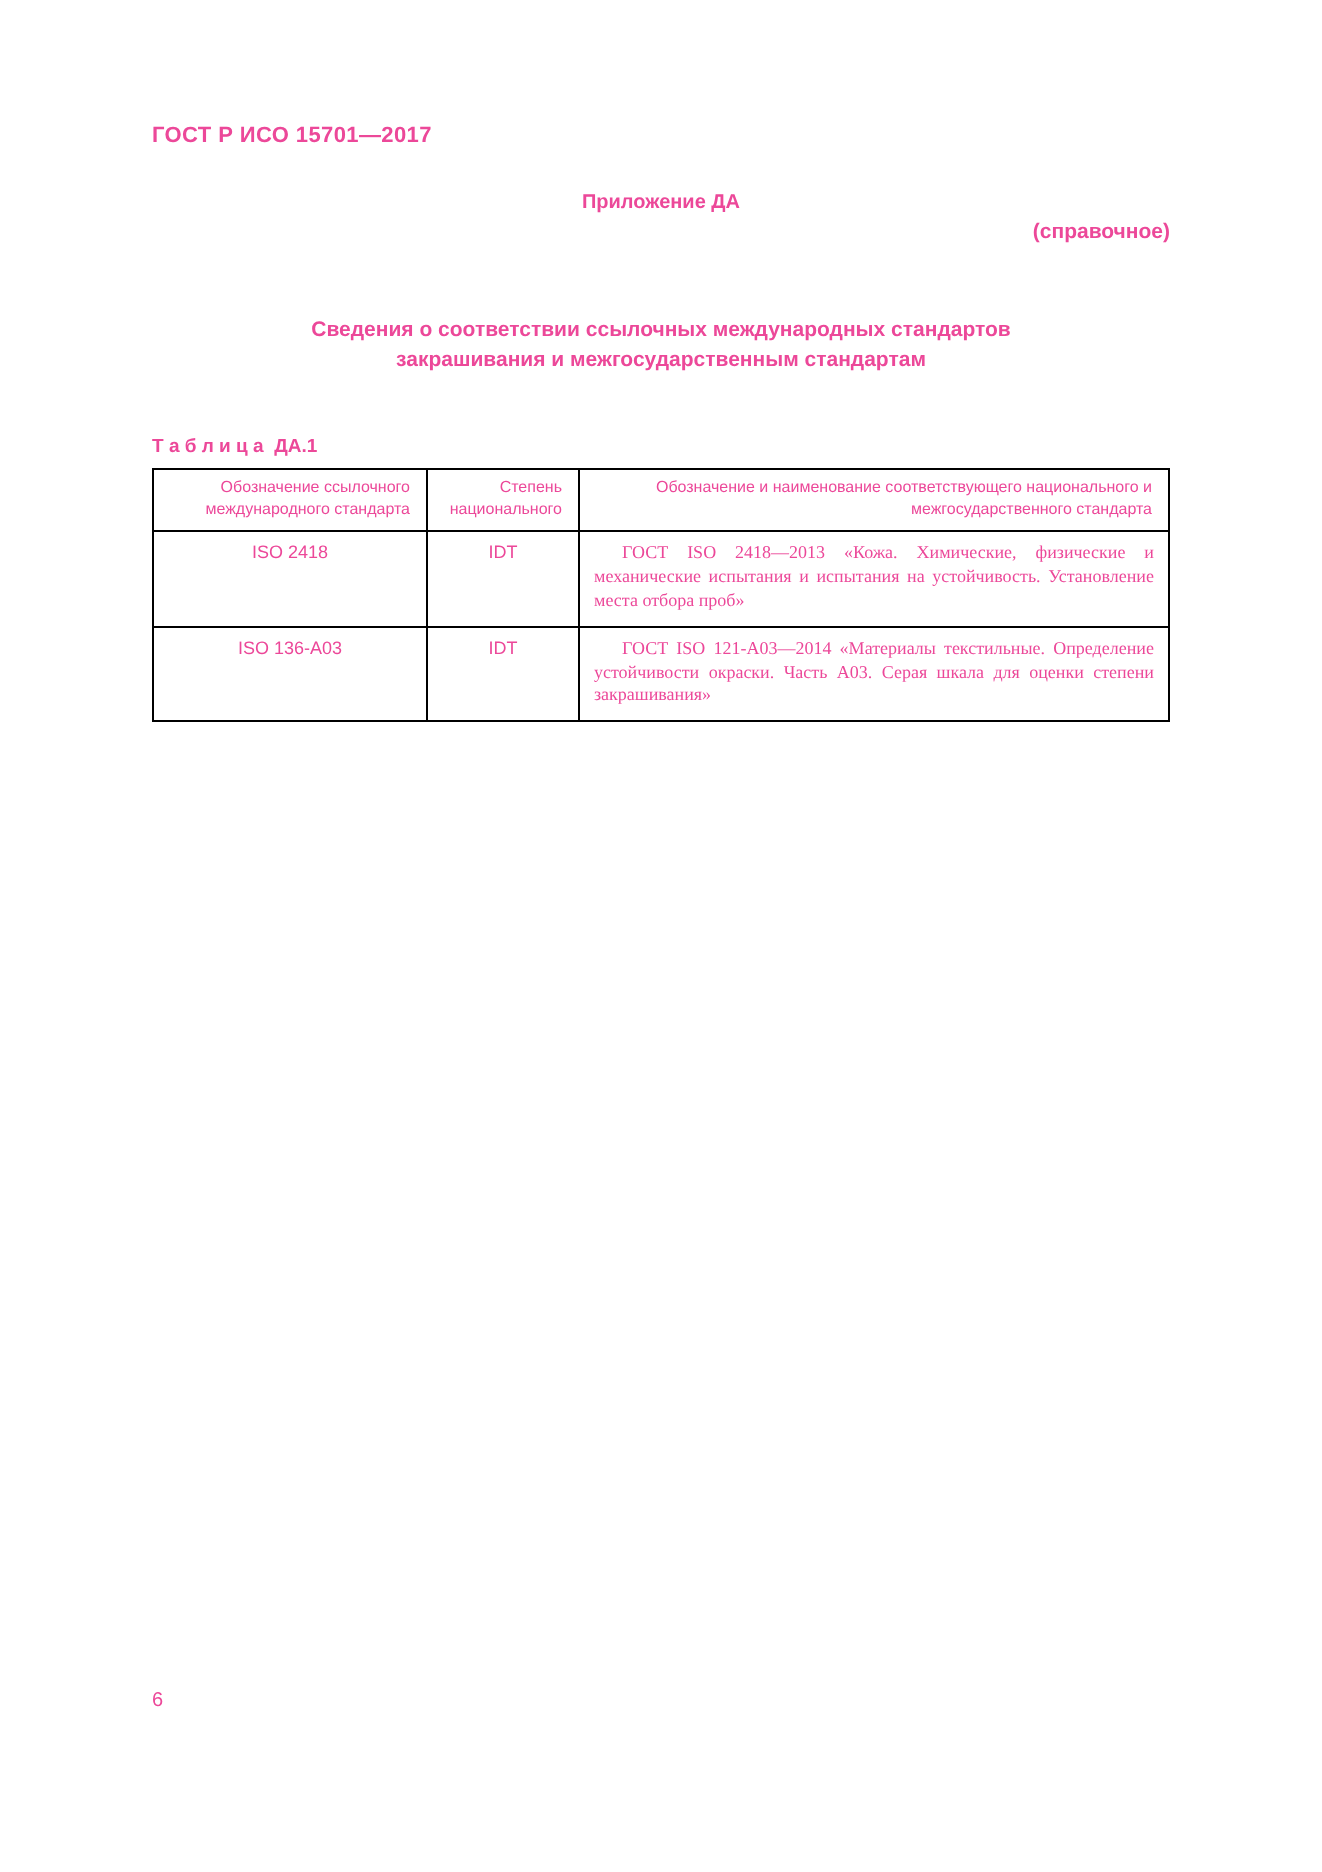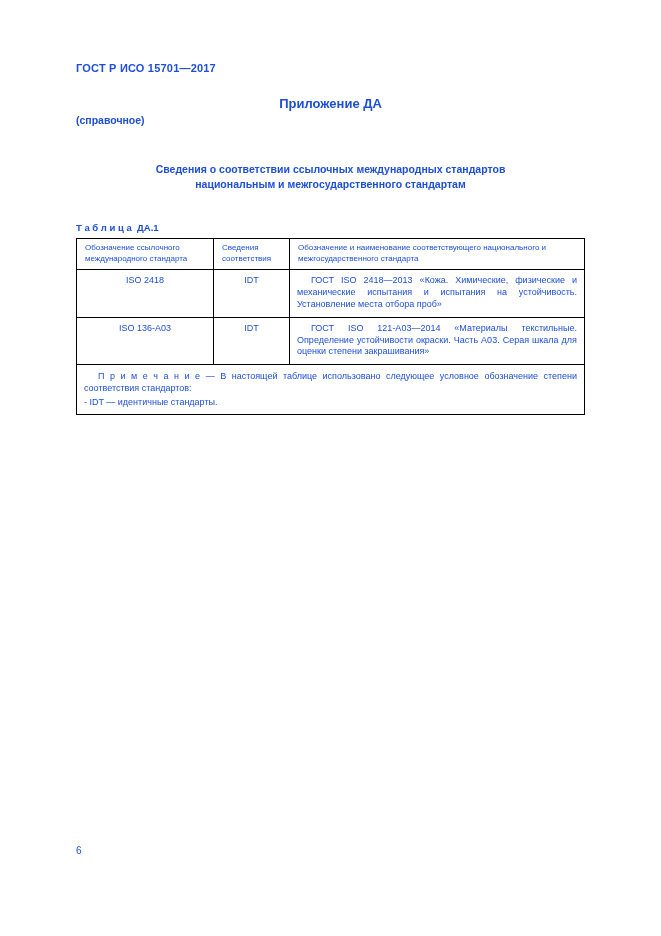--- a/index.html
+++ b/index.html
@@ -3,40 +3,40 @@
 <meta charset="utf-8">
 <style>
   * { margin: 0; padding: 0; box-sizing: border-box; }
   html, body { background: #ffffff; }
   .page {
     width: 661px;
     height: 936px;
     background: #ffffff;
     position: relative;
     font-family: "Liberation Sans", sans-serif;
-    color: #1d4ed8;
+    color: #ec4899;
     overflow: hidden;
     margin: 0 auto;
   }
   .content { padding: 62px 76px 0 76px; }
 
   .doc-header {
     font-size: 11px;
     font-weight: bold;
     letter-spacing: 0.2px;
   }
 
   .annex-title {
     text-align: center;
     font-weight: bold;
-    font-size: 13px;
+    font-size: 10px;
     margin-top: 22px;
   }
   .annex-subtitle {
-    text-align: left;
+    text-align: right;
     font-weight: bold;
     font-size: 10.5px;
     margin-top: 3px;
   }
 
   .heading {
     text-align: center;
     font-weight: bold;
     font-size: 10.5px;
     line-height: 1.45;
@@ -56,32 +56,32 @@
     margin-top: 5px;
     font-size: 9px;
     table-layout: fixed;
   }
   .std-table col.c1 { width: 137px; }
   .std-table col.c2 { width: 76px; }
   .std-table th, .std-table td { border: 1px solid #000; }
   .std-table th {
     font-weight: normal;
     font-size: 8px;
-    text-align: left;
+    text-align: right;
     vertical-align: middle;
     padding: 4px 8px;
     line-height: 1.35;
   }
   .std-table td {
     padding: 5px 7px 6px 7px;
     vertical-align: top;
     line-height: 1.32;
   }
   td.c-center { text-align: center; margin-top: 36px; }
-  td.c-just { text-align: justify; text-indent: 14px; }
+  td.c-just { text-align: justify; text-indent: 14px; font-family: Liberation Serif, serif; }
 
   .note-cell { padding: 4px 8px 6px 8px; }
   .note-line1 { text-indent: 14px; text-align: justify; line-height: 1.35; }
   .note-line2 { margin-top: 1px; line-height: 1.35; }
 
   .page-number {
     position: absolute;
     left: 76px;
     top: 845px;
     font-size: 10px;
@@ -94,54 +94,48 @@
   <div class="content">
 
     <div class="doc-header">ГОСТ Р ИСО 15701—2017</div>
 
     <div class="annex-title">Приложение ДА</div>
 
     <div class="annex-subtitle">(справочное)</div>
 
     <div class="heading">
       <div>Сведения о соответствии ссылочных международных стандартов</div>
-      <div>национальным и межгосударственного стандартам</div>
+      <div>закрашивания и межгосударственным стандартам</div>
     </div>
 
     <div class="table-caption">Т а б л и ц а  ДА.1</div>
 
     <table class="std-table">
       <colgroup>
         <col class="c1">
         <col class="c2">
         <col class="c3">
       </colgroup>
       <thead>
         <tr>
           <th>Обозначение ссылочного международного стандарта</th>
-          <th>Сведения соответствия</th>
+          <th>Степень национального</th>
           <th>Обозначение и наименование соответствующего национального и межгосударственного стандарта</th>
         </tr>
       </thead>
       <tbody>
         <tr>
           <td class="c-center">ISO 2418</td>
           <td class="c-center">IDT</td>
           <td class="c-just">ГОСТ ISO 2418—2013 «Кожа. Химические, физические и механические испытания и испытания на устойчивость. Установление места отбора проб»</td>
         </tr>
         <tr>
           <td class="c-center">ISO 136-A03</td>
           <td class="c-center">IDT</td>
           <td class="c-just">ГОСТ ISO 121-A03—2014 «Материалы текстильные. Определение устойчивости окраски. Часть А03. Серая шкала для оценки степени закрашивания»</td>
         </tr>
-        <tr>
-          <td colspan="3" class="note-cell">
-            <div class="note-line1">П р и м е ч а н и е — В настоящей таблице использовано следующее условное обозначение степени соответствия стандартов:</div>
-            <div class="note-line2">- IDT — идентичные стандарты.</div>
-          </td>
-        </tr>
       </tbody>
     </table>
 
   </div>
 
   <div class="page-number">6</div>
 </div>
 
 </body></html>

